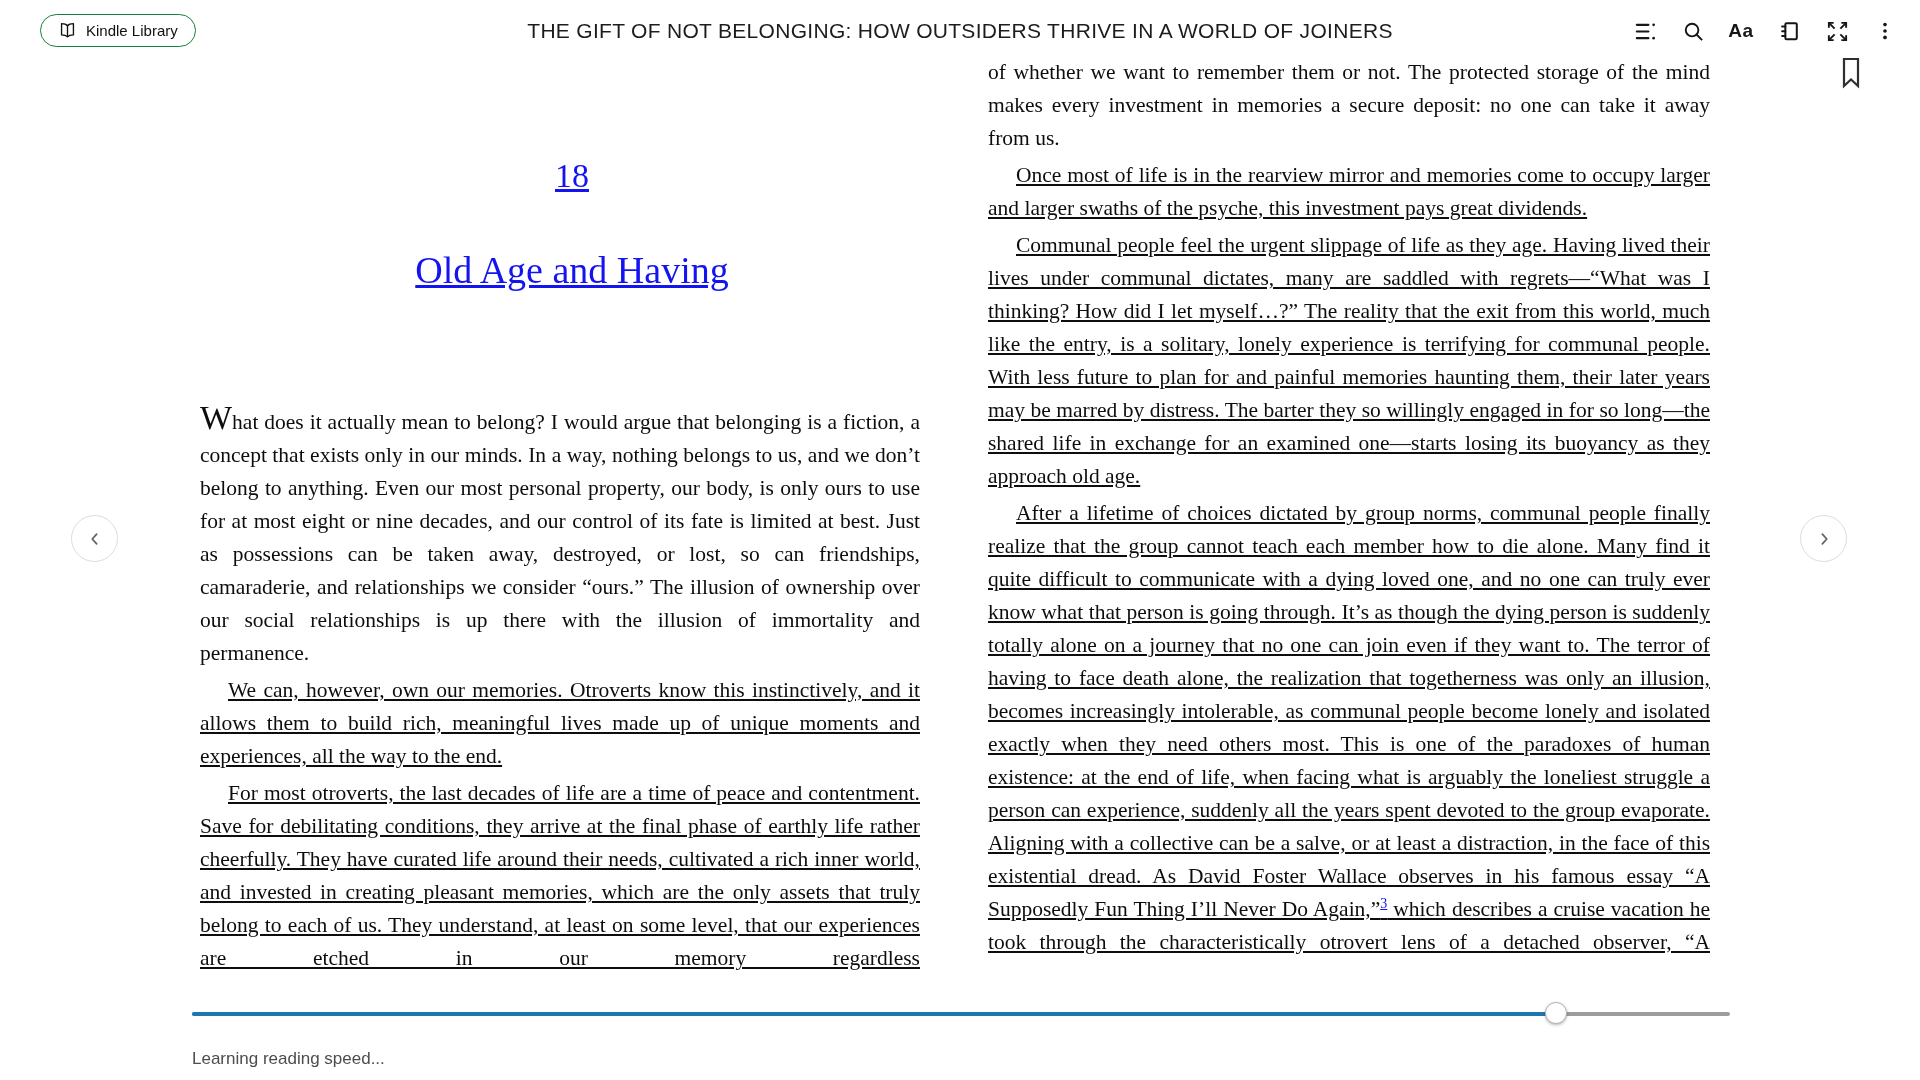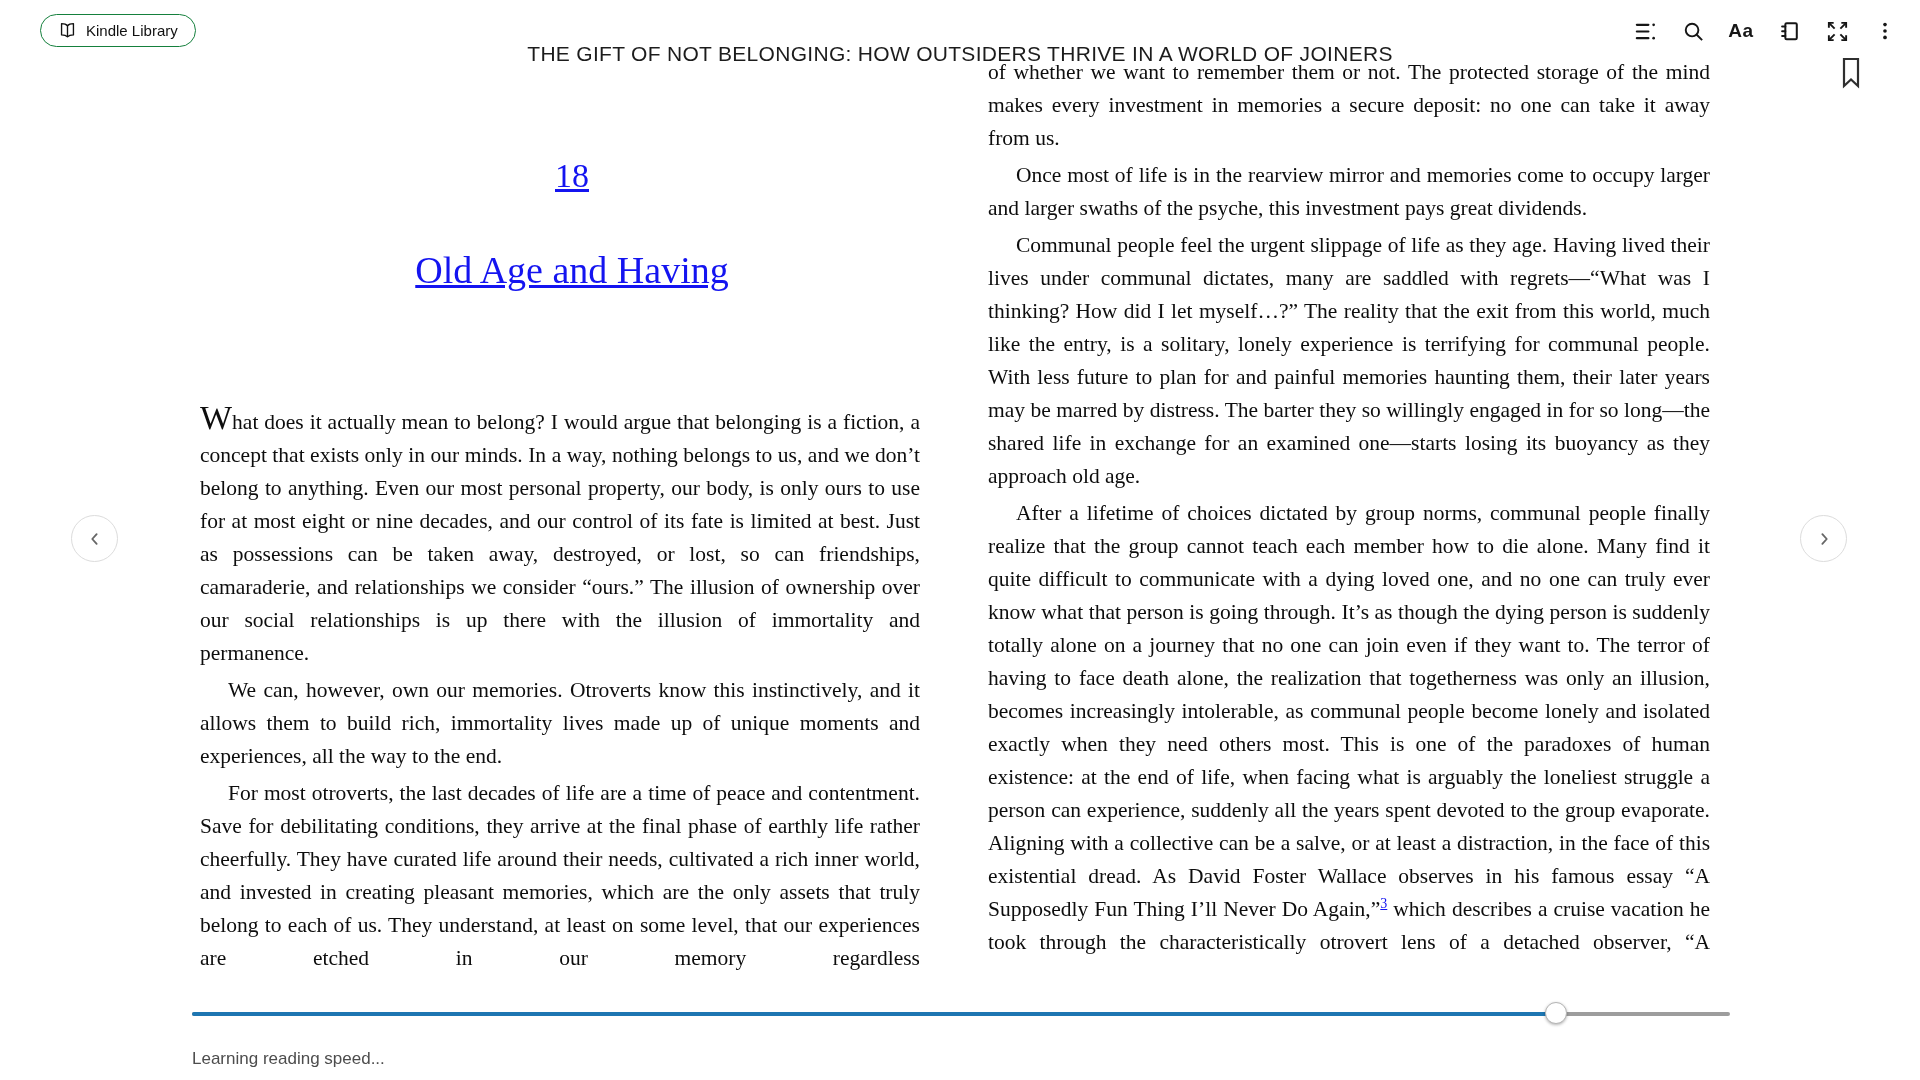--- a/index.html
+++ b/index.html
@@ -11,21 +11,21 @@
   html,body{width:1920px;height:1080px;background:#fff;overflow:hidden;
     font-family:"Liberation Sans",sans-serif;color:#111;}
   .top-hairline{position:absolute;top:2px;left:0;right:0;height:1px;background:#ededed;}
 
   
   .toolbar{position:absolute;top:0;left:0;right:0;height:62px;background:#fff;}
   .library-btn{position:absolute;left:40px;top:14px;height:33px;display:flex;align-items:center;gap:9px;
     padding:0 17px;border:1px solid #15803d;border-radius:17px;background:#fff;cursor:pointer;
     font-size:15px;color:#111;font-family:"Liberation Sans",sans-serif;}
   .page-title{position:absolute;left:50%;top:19px;transform:translateX(-50%);white-space:nowrap;
-    font-size:21px;letter-spacing:.3px;color:#1c1c1c;margin-top:23px;}
+    font-size:21px;letter-spacing:.3px;color:#1c1c1c;}
   .toolbar-icons{position:absolute;right:22px;top:0;height:62px;display:flex;align-items:center;gap:22px;}
   .icon-btn{width:26px;height:26px;display:flex;align-items:center;justify-content:center;
     background:none;border:none;cursor:pointer;color:#161616;}
   .aa-glyph{font-size:19px;font-weight:600;color:#161616;letter-spacing:.5px;}
   .bookmark{position:absolute;left:1840px;top:57px;width:22px;height:32px;background:none;border:none;cursor:pointer;}
 
   
   .nav-btn{position:absolute;top:515px;width:47px;height:47px;border-radius:50%;
     border:1px solid #dcdcdc;background:#fff;display:flex;align-items:center;justify-content:center;cursor:pointer;}
   .nav-prev{left:71px;}
@@ -35,21 +35,21 @@
   .chapter-number{position:absolute;top:156px;left:208px;width:728px;text-align:center;}
   .chapter-number a{font:400 34px/1.2 "Liberation Serif",serif;color:var(--link-blue);text-decoration:underline;cursor:pointer;}
   .chapter-title{position:absolute;top:248px;left:208px;width:728px;text-align:center;}
   .chapter-title a{font:400 38px/1.2 "Liberation Serif",serif;color:var(--link-blue);text-decoration:underline;cursor:pointer;}
 
   .body-col{position:absolute;font:21.5px/33px "Liberation Serif",serif;color:#0d0d0d;
     text-align:justify;}
   .col-left{top:402px;left:196px;width:728px;}
   .col-right{top:52px;left:984px;width:730px;}
   .para{margin:4px;}
-  .para.indent{text-indent:28px;}
+  .para.indent{text-indent:28px;text-decoration:underline;}
   .para.fill-last{text-align-last:justify;}
   .dropcap{font-size:34px;line-height:0;}
   sup{line-height:0;}
   .fn-link{color:var(--link-blue);text-decoration:underline;font-size:14px;cursor:pointer;}
 
   
   .progress-track{position:absolute;top:1012px;left:192px;width:1538px;height:4px;
     background:var(--progress-gray);border-radius:2px;cursor:pointer;}
   .progress-fill{height:100%;background:var(--progress-blue);border-radius:2px;}
   .progress-handle{position:absolute;top:-10px;width:22px;height:22px;background:#fff;
@@ -162,21 +162,21 @@
 
 <div class="chapter-number">
   <a>18</a>
 </div>
 <div class="chapter-title">
   <a>Old Age and Having</a>
 </div>
 
 <div class="body-col col-left">
   <p class="para"><span class="dropcap">W</span><span>hat does it actually mean to belong? I would argue that belonging is a fiction, a concept that exists only in our minds. In a way, nothing belongs to us, and we don’t belong to anything. Even our most personal property, our body, is only ours to use for at most eight or nine decades, and our control of its fate is limited at best. Just as possessions can be taken away, destroyed, or lost, so can friendships, camaraderie, and relationships we consider “ours.” The illusion of ownership over our social relationships is up there with the illusion of immortality and permanence.</span></p>
-  <p class="para indent">We can, however, own our memories. Otroverts know this instinctively, and it allows them to build rich, immortality lives made up of unique moments and experiences, all the way to the end.</p>
+  <p class="para indent">We can, however, own our memories. Otroverts know this instinctively, and it allows them to build rich, meaningful lives made up of unique moments and experiences, all the way to the end.</p>
   <p class="para indent fill-last">For most otroverts, the last decades of life are a time of peace and contentment. Save for debilitating conditions, they arrive at the final phase of earthly life rather cheerfully. They have curated life around their needs, cultivated a rich inner world, and invested in creating pleasant memories, which are the only assets that truly belong to each of us. They understand, at least on some level, that our experiences are etched in our memory regardless</p>
 </div>
 
 <div class="body-col col-right">
   <p class="para">of whether we want to remember them or not. The protected storage of the mind makes every investment in memories a secure deposit: no one can take it away from us.</p>
   <p class="para indent">Once most of life is in the rearview mirror and memories come to occupy larger and larger swaths of the psyche, this investment pays great dividends.</p>
   <p class="para indent">Communal people feel the urgent slippage of life as they age. Having lived their lives under communal dictates, many are saddled with regrets—“What was I thinking? How did I let myself…?” The reality that the exit from this world, much like the entry, is a solitary, lonely experience is terrifying for communal people. With less future to plan for and painful memories haunting them, their later years may be marred by distress. The barter they so willingly engaged in for so long—the shared life in exchange for an examined one—starts losing its buoyancy as they approach old age.</p>
   <p class="para indent fill-last"><span>After a lifetime of choices dictated by group norms, communal people finally realize that the group cannot teach each member how to die alone. Many find it quite difficult to communicate with a dying loved one, and no one can truly ever know what that person is going through. It’s as though the dying person is suddenly totally alone on a journey that no one can join even if they want to. The terror of having to face death alone, the realization that togetherness was only an illusion, becomes increasingly intolerable, as communal people become lonely and isolated exactly when they need others most. This is one of the paradoxes of human existence: at the end of life, when facing what is arguably the loneliest struggle a person can experience, suddenly all the years spent devoted to the group evaporate. Aligning with a collective can be a salve, or at least a distraction, in the face of this existential dread. As David Foster Wallace observes in his famous essay “A Supposedly Fun Thing I’ll Never Do Again,”</span><sup><a class="fn-link">3</a></sup><span> which describes a cruise vacation he took through the characteristically otrovert lens of a detached observer, “A</span></p>
 </div>
 

